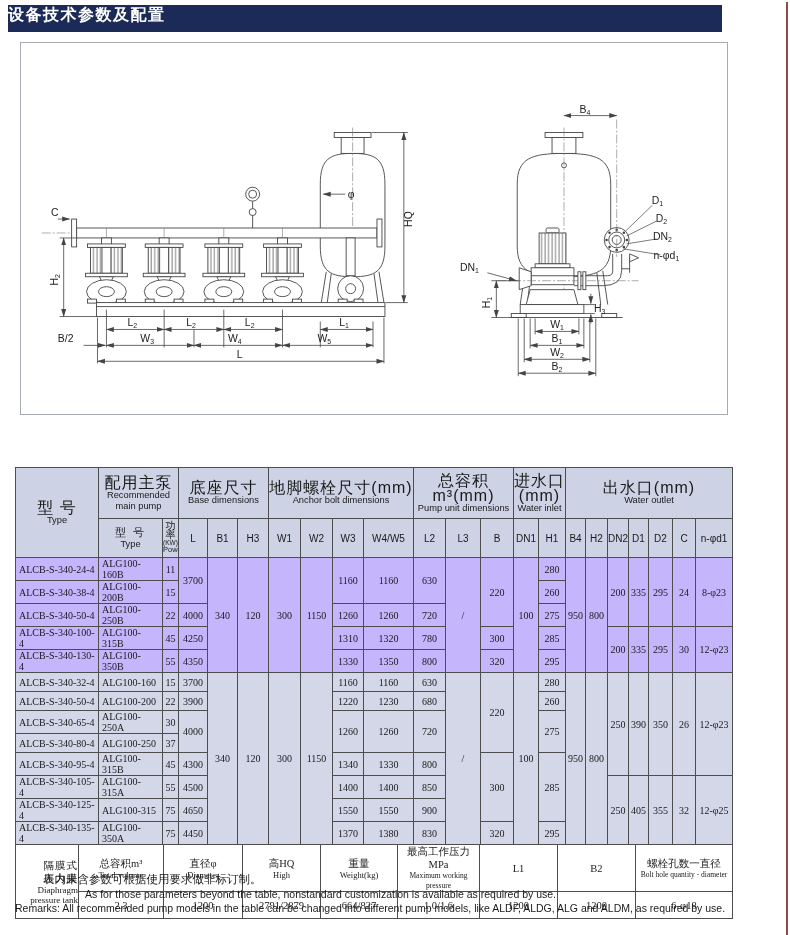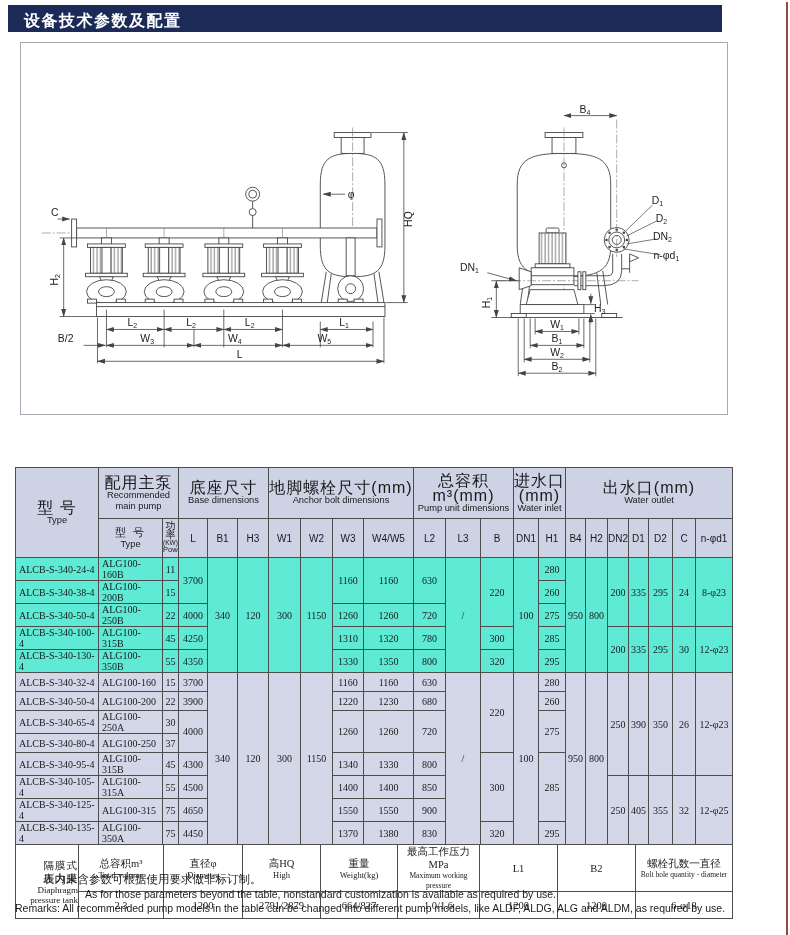--- a/index.html
+++ b/index.html
@@ -1,38 +1,38 @@
 <!DOCTYPE html>
 <html><head>
 <meta charset="utf-8">
 <style>
   html,body{margin:0;padding:0;background:#fff;}
   .page{position:relative;width:790px;height:935px;background:#ffffff;overflow:hidden;
         font-family:"Liberation Sans",sans-serif;color:#1a1a1a;}
   .titlebar{position:absolute;left:8px;top:5px;width:714px;height:27px;background:#1b2a56;
-            color:#fff;display:flex;align-items:flex-end;padding-left:16px;box-sizing:border-box;}
+            color:#fff;display:flex;align-items:flex-start;box-sizing:border-box;}
   .t-zh{font-size:16px;font-weight:bold;letter-spacing:1.5px;}
   .t-en{font-size:15px;font-weight:bold;margin-left:14px;letter-spacing:0.2px;}
   .diagram-box{position:absolute;left:20px;top:42px;width:708px;height:373px;
                border:1px solid #a7abb3;box-sizing:border-box;background:#fff;}
   .tables{position:absolute;left:15px;top:467px;width:717px;}
   table{border-collapse:collapse;table-layout:fixed;width:717px;}
   td,th{border:1px solid #4d4d4d;padding:0;text-align:center;vertical-align:middle;overflow:hidden;}
   thead th{background:#cdd2e4;font-weight:normal;}
   tr.h1 th{height:50px;}
   tr.h2 th{height:38px;}
   .hz{font-size:16px;letter-spacing:1px;line-height:15px;}
   .he{font-size:9.3px;line-height:10.5px;}
   .hz2{font-size:11px;letter-spacing:2px;line-height:13px;}
   .dimh{font-size:10px;}
   .pw1{font-size:10px;line-height:9px;}
   .pw2{font-size:6.5px;line-height:7px;}
   .pw3{font-size:7.5px;line-height:8.5px;}
   tbody td{height:18px;font-family:"Liberation Serif",serif;font-size:10px;}
-  .ga td{background:#5eead4;font-family:Liberation Serif, serif;}
+  .ga td{background:#c4b5fd;font-family:Liberation Serif, serif;}
   .gb td{background:#d3d7e8;}
   .tleft{text-align:left;padding-left:3px;}
   #tank-table{margin-top:-1px;}
   #tank-table td{background:#fff;}
   .tk-label{height:59px;text-align:right;}
   .tk-zh{font-size:10.5px;line-height:13px;letter-spacing:1px;}
   .tk-en{font-size:9px;line-height:10px;}
   .tk-hzh{font-size:10.5px;line-height:13px;}
   .tk-hen{font-size:8.5px;line-height:10px;}
   .tk-hen.small{font-size:7.5px;}

